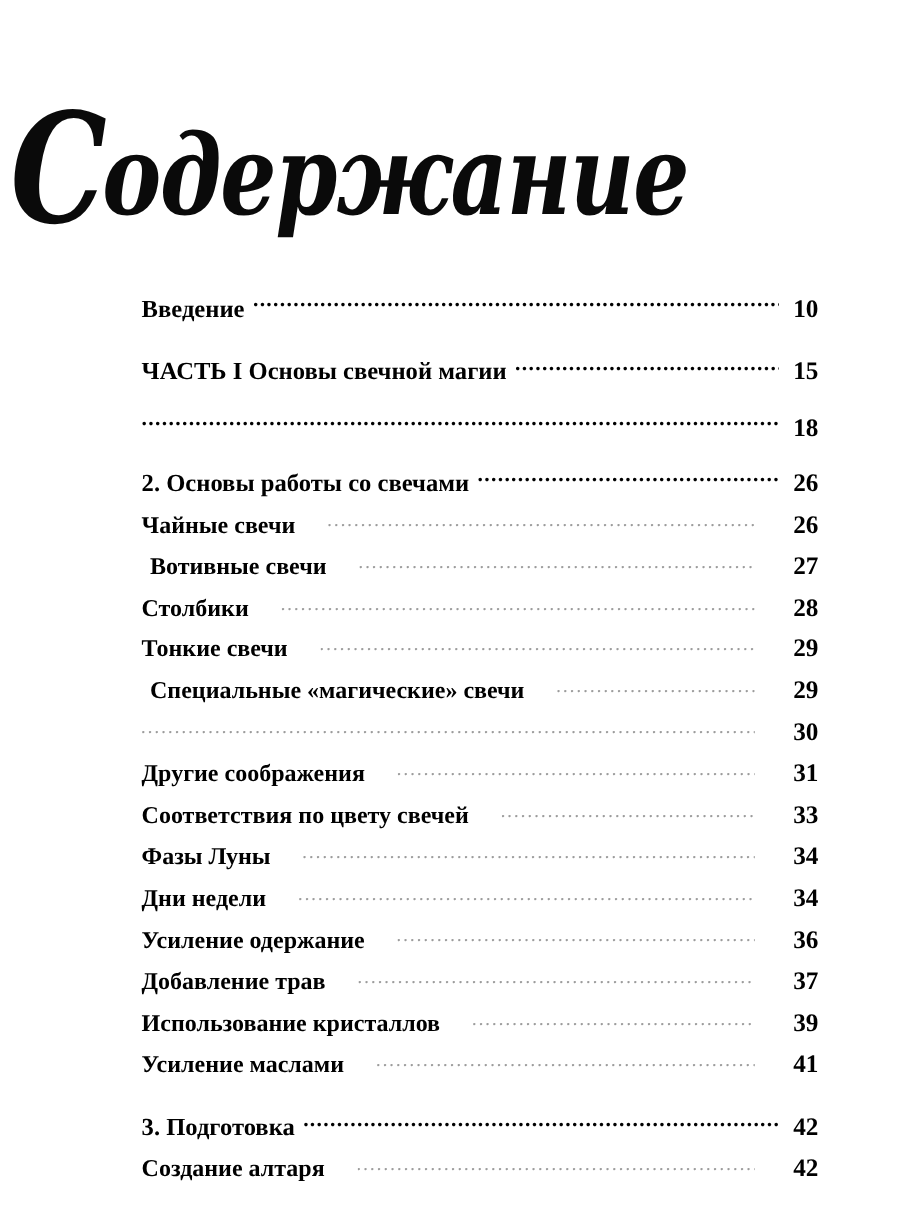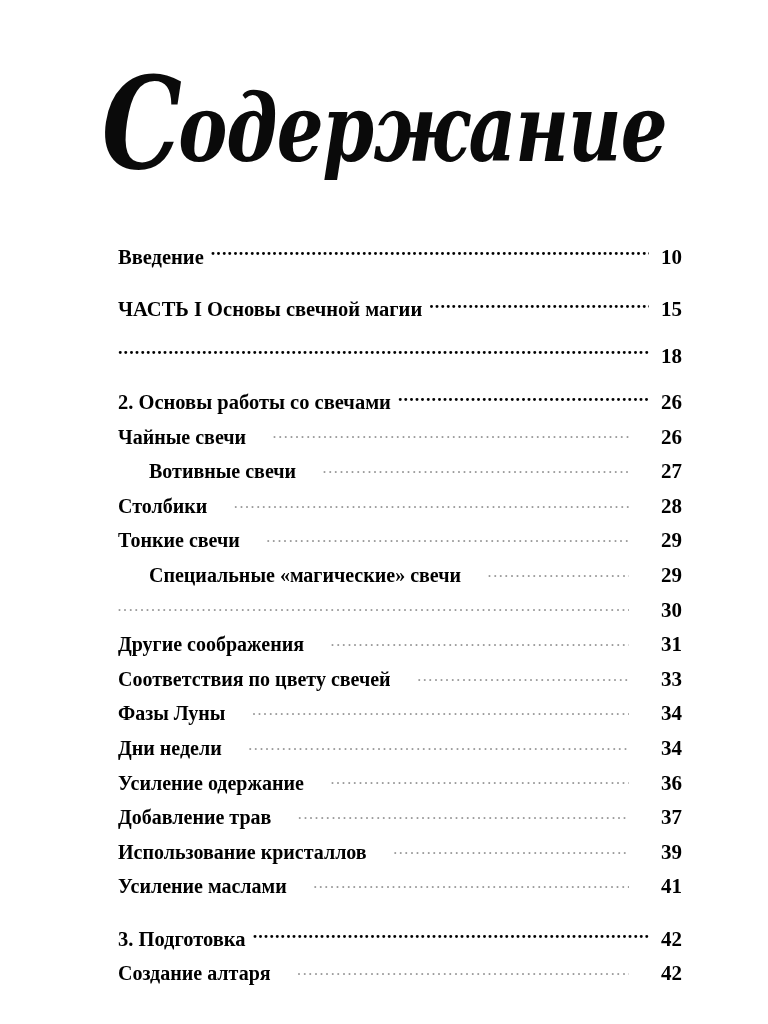--- a/index.html
+++ b/index.html
@@ -15,23 +15,22 @@
     background: #ffffff;
     overflow: hidden;
     font-family: "Liberation Serif", "DejaVu Serif", serif;
     color: #000000;
   }
 
   
   .toc-title-wrap {
     position: absolute;
     left: 0;
-    top: 61px;
+    top: 78px;
     width: 768px;
-    text-align: center;
     height: 135px;
   }
 
   .toc-title {
     display: inline-block;
     font-family: "DejaVu Serif", "Liberation Serif", serif;
     font-size: 76px;
     line-height: 1;
     font-weight: 700;
     font-style: italic;
@@ -128,21 +127,21 @@
     min-width: 30px;
   }
 
   
   .toc-list .toc-row:first-child { margin-top: 0; }
 
   
   .toc-row.gap-before { margin-top: 26px; }
 
   
-  .toc-row.indent .toc-label { padding-left: 7px; margin-left: 24px; }
+  .toc-row.indent .toc-label { padding-left: 7px; }
 </style>
 </head>
 <body>
 
 <div class="page">
 
   <div class="toc-title-wrap">
     <div class="toc-title"><span class="drop">С</span><span>одержание</span></div>
   </div>
 

